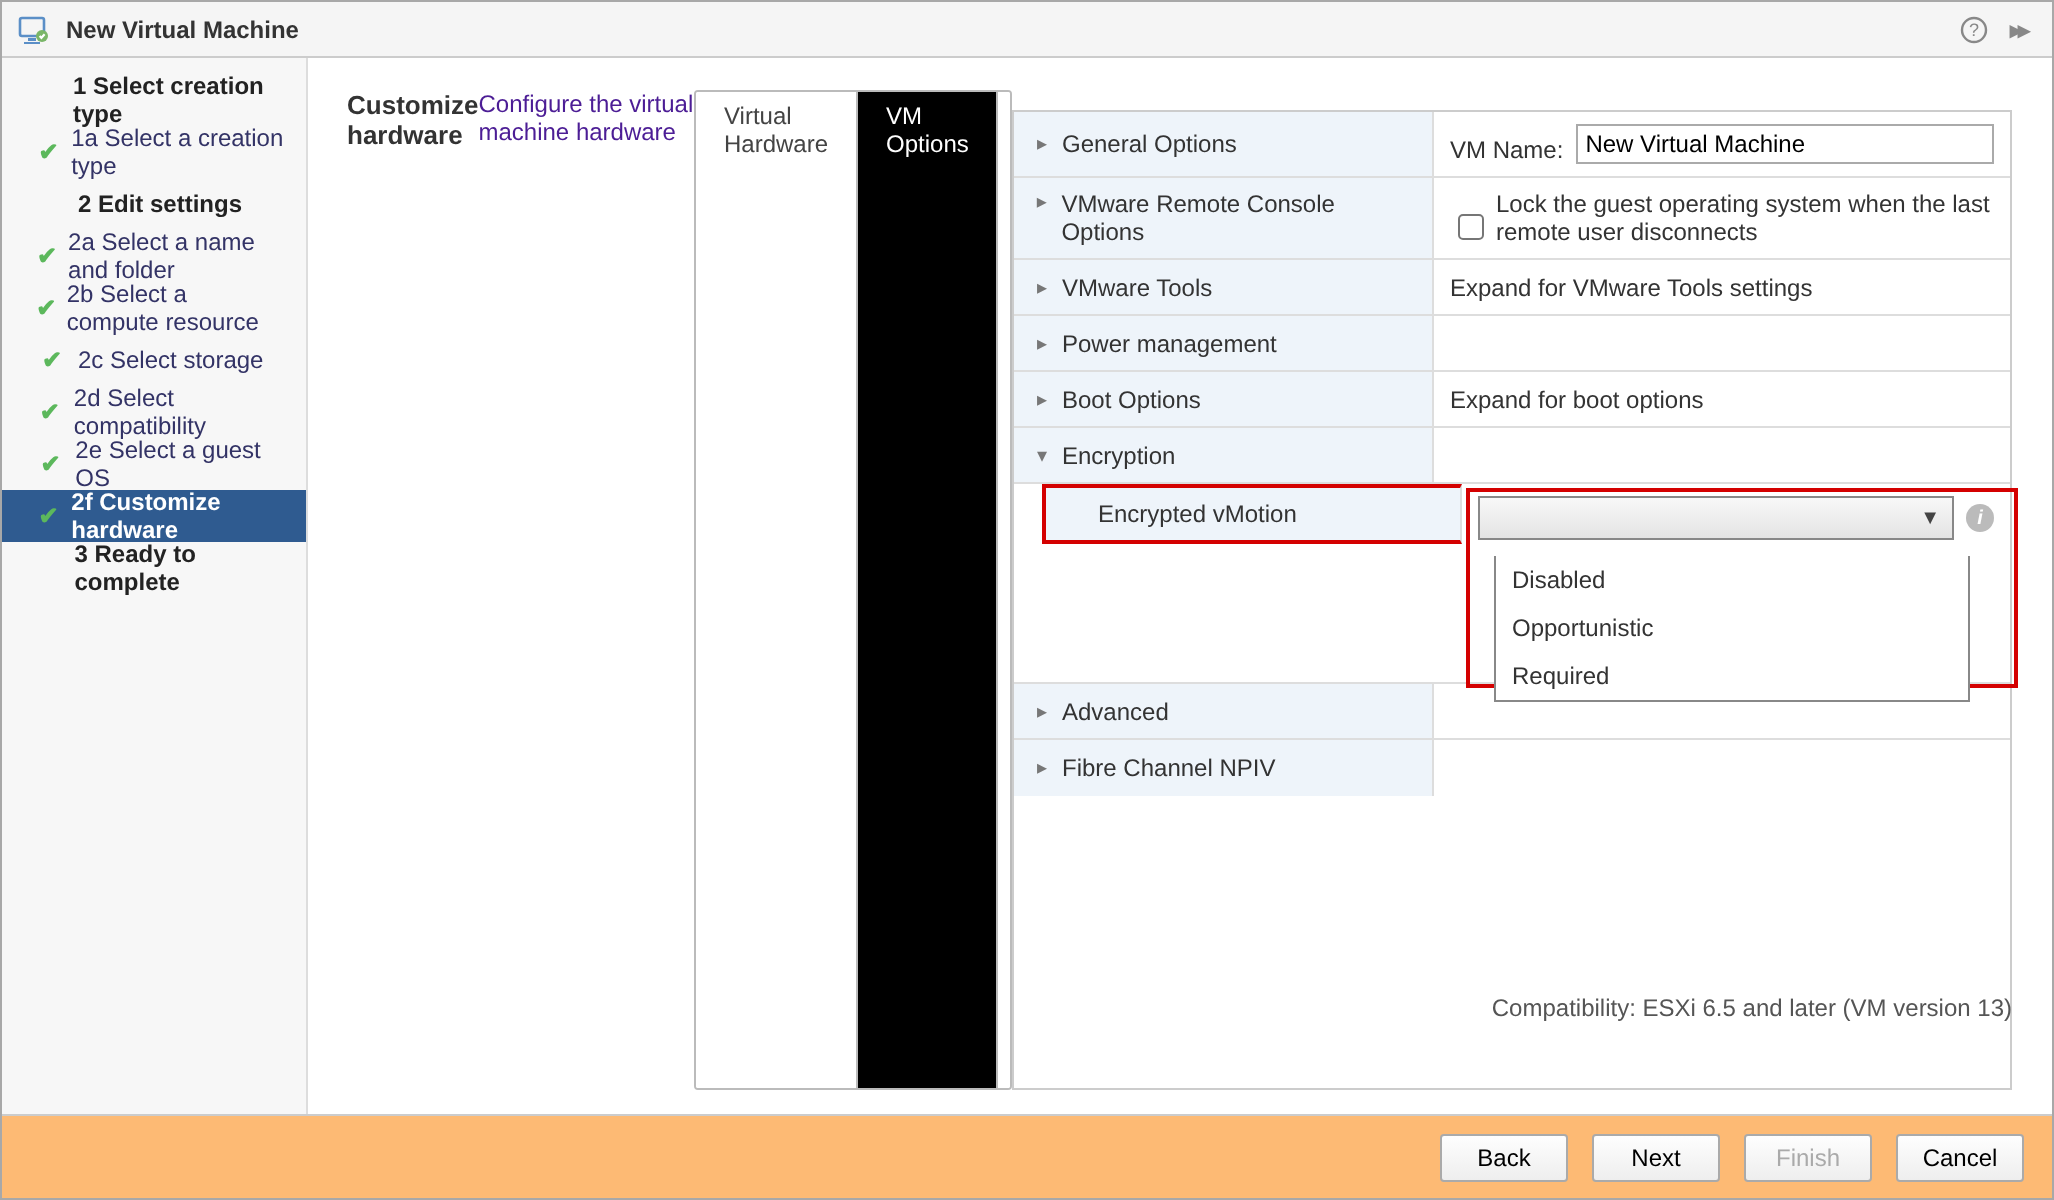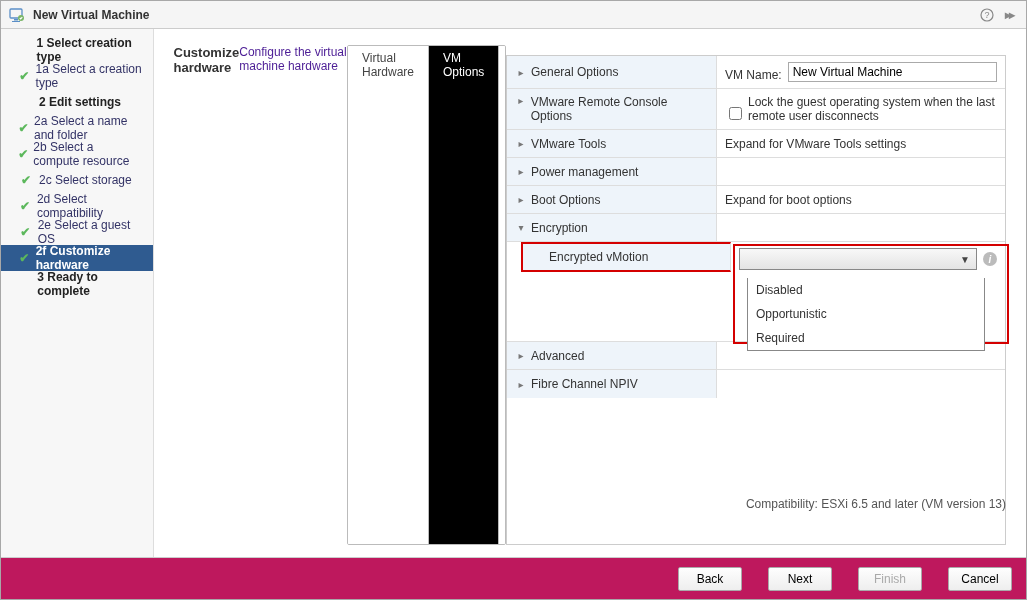--- a/index.html
+++ b/index.html
@@ -39,21 +39,21 @@
   .vm-name-input { flex:1; height:20px; border:1px solid #aaa; padding:0 4px; font-size:12px; }
   .chk { margin-right:6px; }
   .highlight-left { border:2px solid #d40000; border-right:none; height:26px; box-sizing:border-box; padding-top:4px; padding-bottom:4px; }
   .highlight-block { position:absolute; border:2px solid #d40000; }
   .dd { width:238px; height:22px; border:1px solid #888; background:linear-gradient(#f8f8f8,#e4e4e4); display:flex; align-items:center; justify-content:flex-end; padding-right:6px; cursor:pointer; }
   .dd .caret { font-size:10px; color:#444; }
   .info-icon { width:14px; height:14px; border-radius:50%; background:#bbb; color:#fff; display:flex; align-items:center; justify-content:center; font-size:10px; margin-left:6px; font-style:italic; font-weight:bold; }
   .dd-list { position:absolute; left:8px; top:30px; width:238px; border:1px solid #888; border-top:none; background:#fff; }
   .dd-item { padding:5px 8px; font-size:12px; color:#333; cursor:pointer; }
   .compat { position:absolute; right:20px; bottom:46px; color:#555; font-size:12px; }
-  .footer { height:42px; border-top:1px solid #ccc; display:flex; align-items:center; justify-content:flex-end; padding:0 14px; gap:26px; background:#be185d; }
+  .footer { height:42px; border-top:1px solid #ccc; display:flex; align-items:center; justify-content:flex-end; padding:0 14px; gap:12px; background:#fdba74; }
   .btn { min-width:64px; height:24px; border:1px solid #aaa; border-radius:2px; background:linear-gradient(#fefefe,#eee); font-size:12px; cursor:pointer; padding:0 10px; }
   .btn:disabled { color:#aaa; cursor:default; }
 </style>
 </head>
 <body>
 
 <div class="window">
 
   <div class="titlebar">
     <span class="vm-icon">

